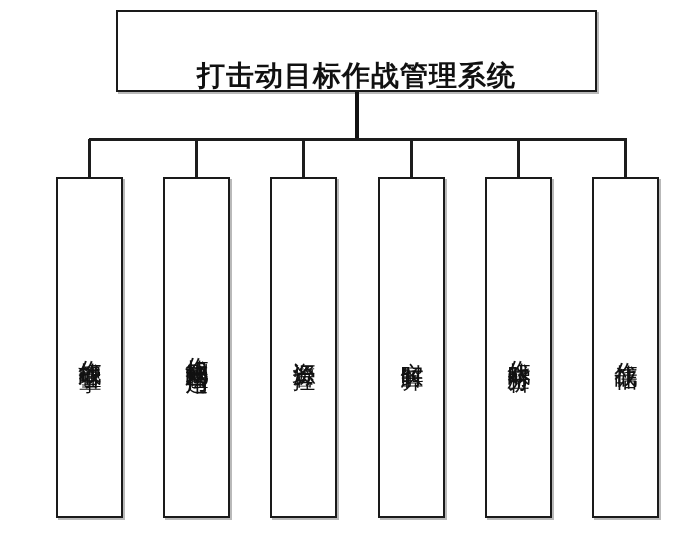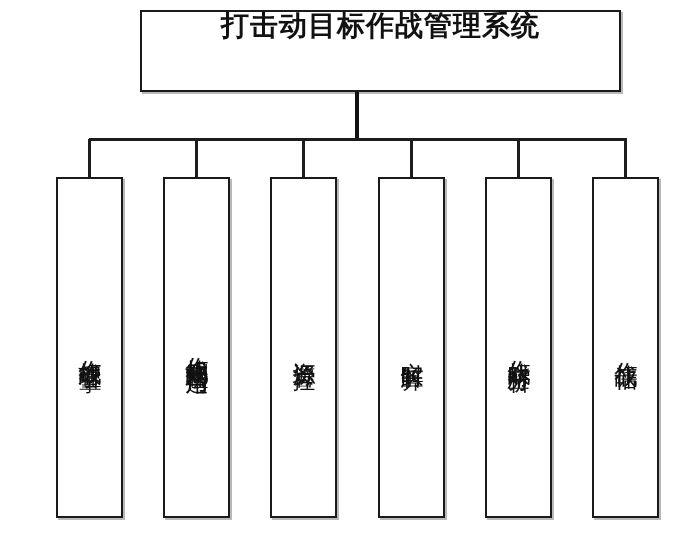--- a/index.html
+++ b/index.html
@@ -22,24 +22,23 @@
   .root-box {
     position: absolute;
     left: 116px;
     top: 10px;
     width: 481px;
     height: 82px;
     box-sizing: border-box;
     border: 2px solid #1a1a1a;
     background: #ffffff;
     display: flex;
-    align-items: flex-start;
+    align-items: flex-end;
     justify-content: center;
     box-shadow: 2px 2px 0 0 #b9b9b9;
-    margin-left: 24px;
   }
   .root-title {
     font-size: 28px;
     font-weight: bold;
     color: #111111;
     letter-spacing: 1px;
     line-height: 1;
     white-space: nowrap;
   }
 

